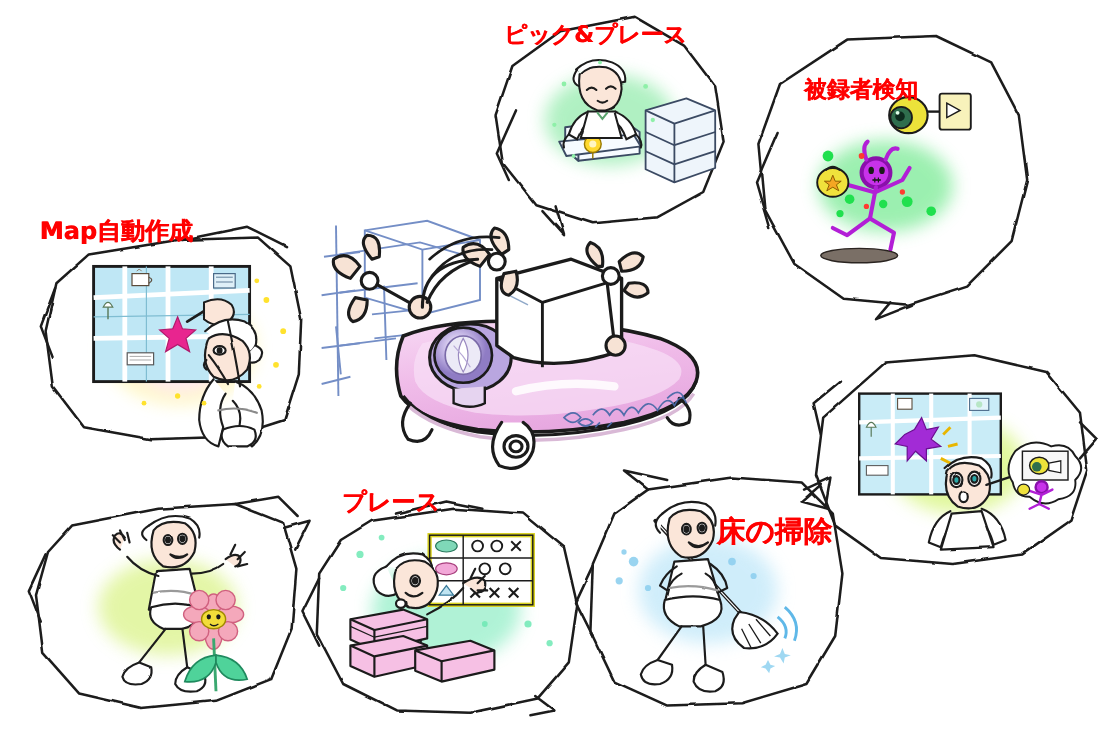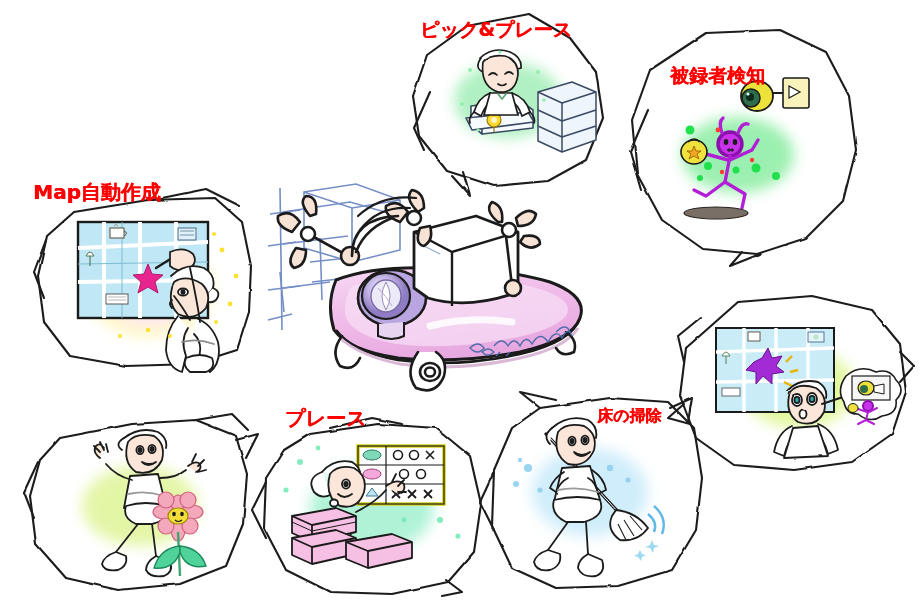--- a/index.html
+++ b/index.html
@@ -664,16 +664,16 @@
       </g>
     </g>
 
   </svg>
 
   <div class="layer">
     <div class="label" style="left:420px;top:20px;font-size:19px;">ピック&amp;プレース</div>
     <div class="label" style="left:648px;top:66px;font-size:19px;padding-left:22px;">被録者検知</div>
     <div class="label" style="left:33px;top:182px;font-size:20px;">Map自動作成</div>
     <div class="label" style="left:285px;top:408px;font-size:20px;">プレース</div>
-    <div class="label" style="left:597px;top:408px;font-size:16px;">床の掃除</div>
+    <div class="label" style="left:597px;top:431px;font-size:24px;">床の掃除</div>
   </div>
 
 </div>
 
 </body></html>

